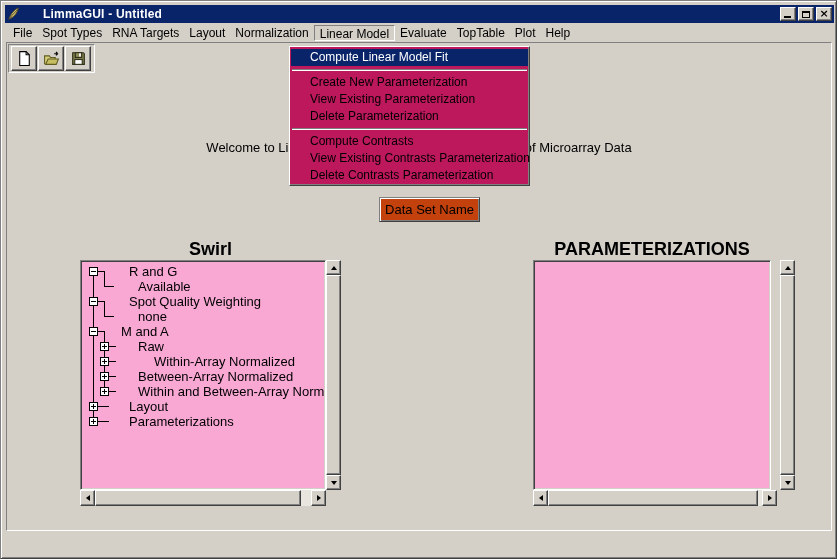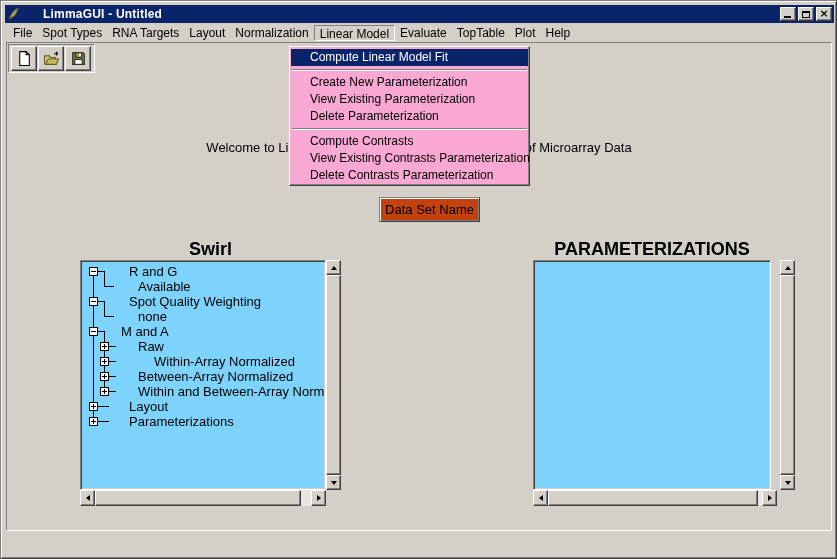--- a/index.html
+++ b/index.html
@@ -53,40 +53,40 @@
   }
   .toolbtn {
     width:26px; height:25px; background:#d4d0c8; margin-right:1px;
     border:1px solid; border-color:#fff #404040 #404040 #fff;
     box-shadow: inset -1px -1px 0 #808080;
     display:flex; align-items:center; justify-content:center;
   }
   
   .dropdown {
     position:absolute; left:282px; top:3px; width:241px; height:140px;
-    background:#f9a8d4; z-index:20;
+    background:#be185d; z-index:20;
     border:1px solid; border-color:#fff #404040 #404040 #fff;
     box-shadow: inset -1px -1px 0 #808080;
     padding:2px 1px 0 1px; font-size:12px;
   }
   .mitem { height:17px; line-height:17px; padding-left:19px; white-space:nowrap; }
   .mitem.hl { background:#0a246a; color:#fff; }
   .msep { height:0; border-top:1px solid #808080; border-bottom:1px solid #fff; margin:3px 1px; }
   
   .welcome { position:absolute; left:0; top:97px; width:824px; text-align:center; font-size:13px; }
   .dataset-btn {
     position:absolute; left:372px; top:154px; width:101px; height:25px;
     background:#c2410c; font-size:13px; text-align:center; line-height:23px;
     border:1px solid; border-color:#808080 #404040 #404040 #808080;
     box-shadow: inset 1px 1px 0 #fff, inset -1px -1px 0 #808080;
   }
   
   .panel-title { position:absolute; font-weight:bold; font-size:18px; text-align:center; height:16px; }
   .listbox {
-    position:absolute; background:#7dd3fc; overflow:hidden;
+    position:absolute; background:#f9a8d4; overflow:hidden;
     border:1px solid; border-color:#808080 #fff #fff #808080;
     box-shadow: inset 1px 1px 0 #404040, inset -1px -1px 0 #d4d0c8;
   }
   
   .tree { position:absolute; left:2px; top:2px; right:2px; bottom:2px; }
   .vline { position:absolute; width:1px; background:#000; }
   .trow { position:absolute; left:0; width:100%; height:15px; }
   .hline { position:absolute; top:7px; height:1px; background:#000; }
   .tbox { position:absolute; top:3px; width:9px; height:9px; background:#fff; border:1px solid #000; }
   .tbox::before { content:''; position:absolute; left:1px; top:3px; width:5px; height:1px; background:#000; }

